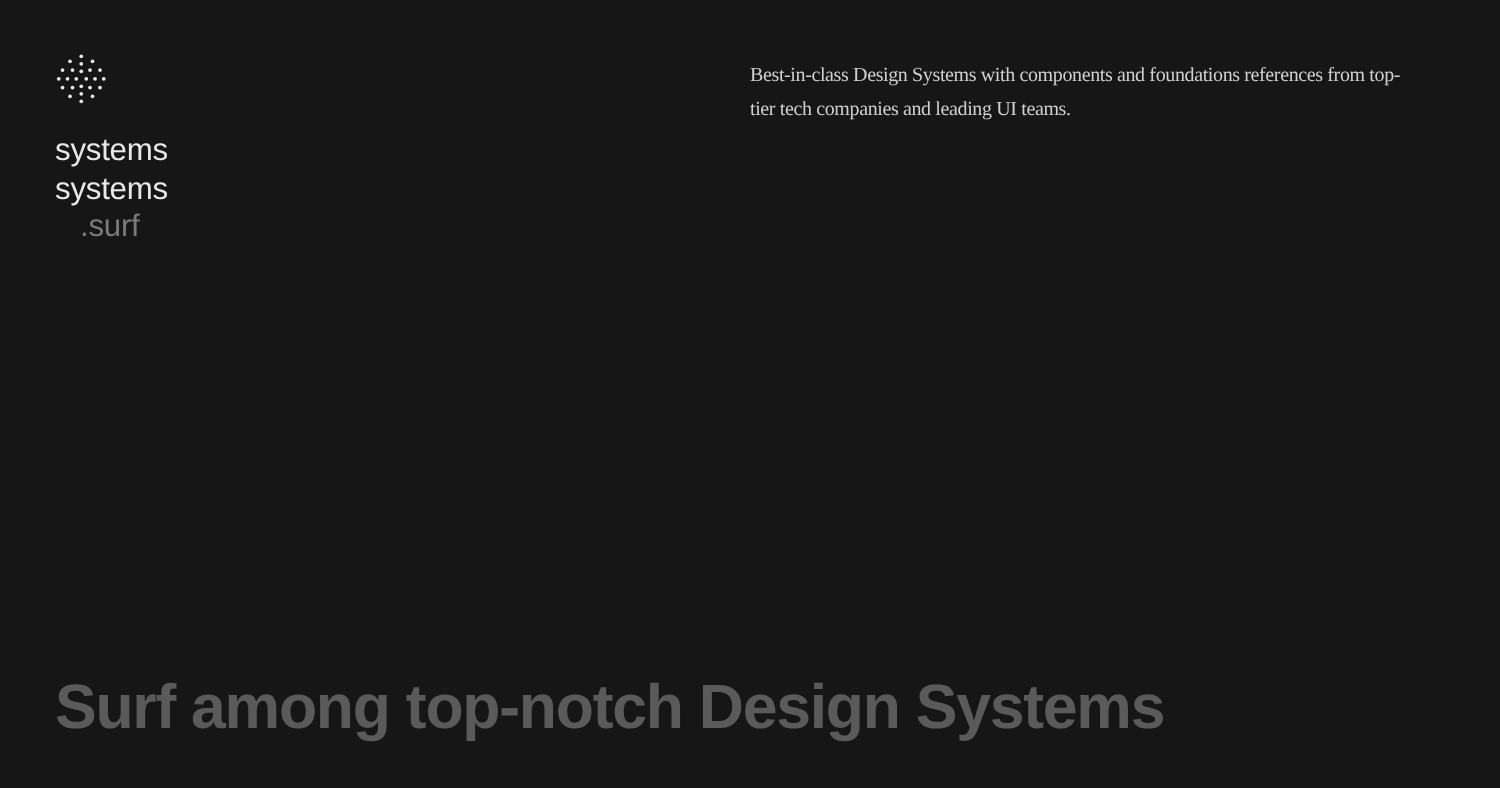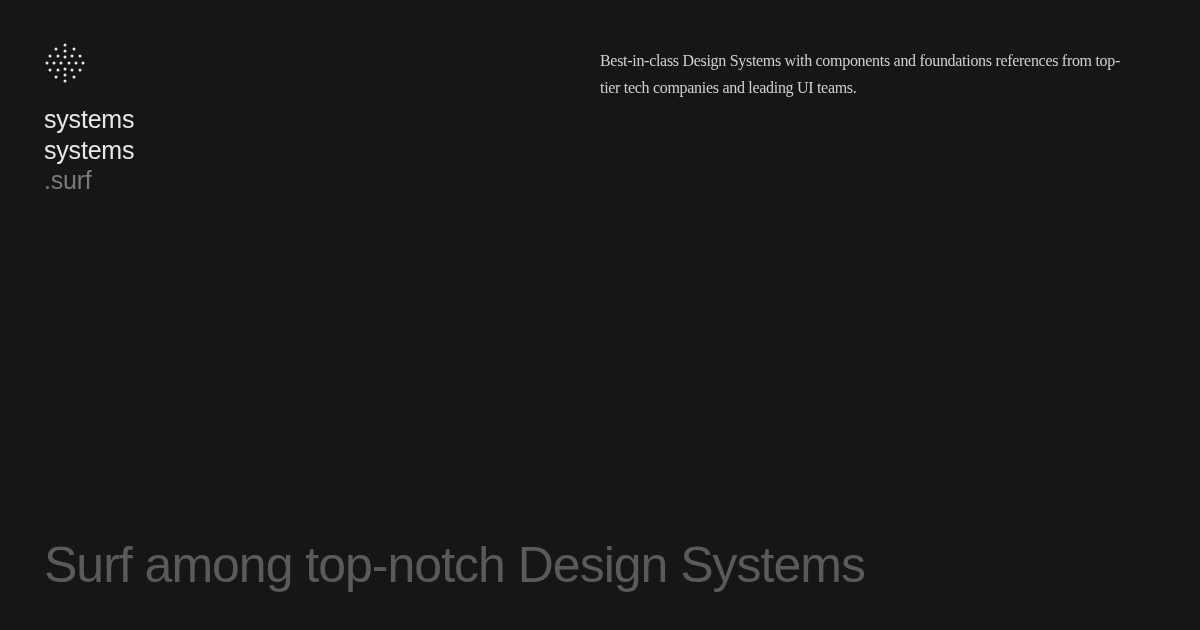--- a/index.html
+++ b/index.html
@@ -29,38 +29,39 @@
       font-weight: 400;
       letter-spacing: -0.2px;
     }
     .logo-line1, .logo-line2 {
       color: #e8e8e8;
       display: block;
     }
     .logo-line3 {
       color: #7a7a7a;
       display: block;
+      margin-left: 20px;
     }
     .description {
       position: absolute;
       top: 48px;
       left: 600px;
       font-family: Liberation Serif, serif;
       font-size: 16px;
       line-height: 1.68;
       color: #d0d0d0;
       max-width: 540px;
       letter-spacing: -0.3px;
     }
     .headline {
       position: absolute;
       bottom: 36px;
       left: 44px;
       font-size: 50px;
-      font-weight: 400;
+      font-weight: 700;
       color: #5a5a5a;
       letter-spacing: -1px;
     }
   </style>
 </head>
 <body>
 
 <div class="logo-block">
   <div class="logo-icon">
     <svg width="42" height="42" viewBox="0 0 42 42" xmlns="http://www.w3.org/2000/svg">

